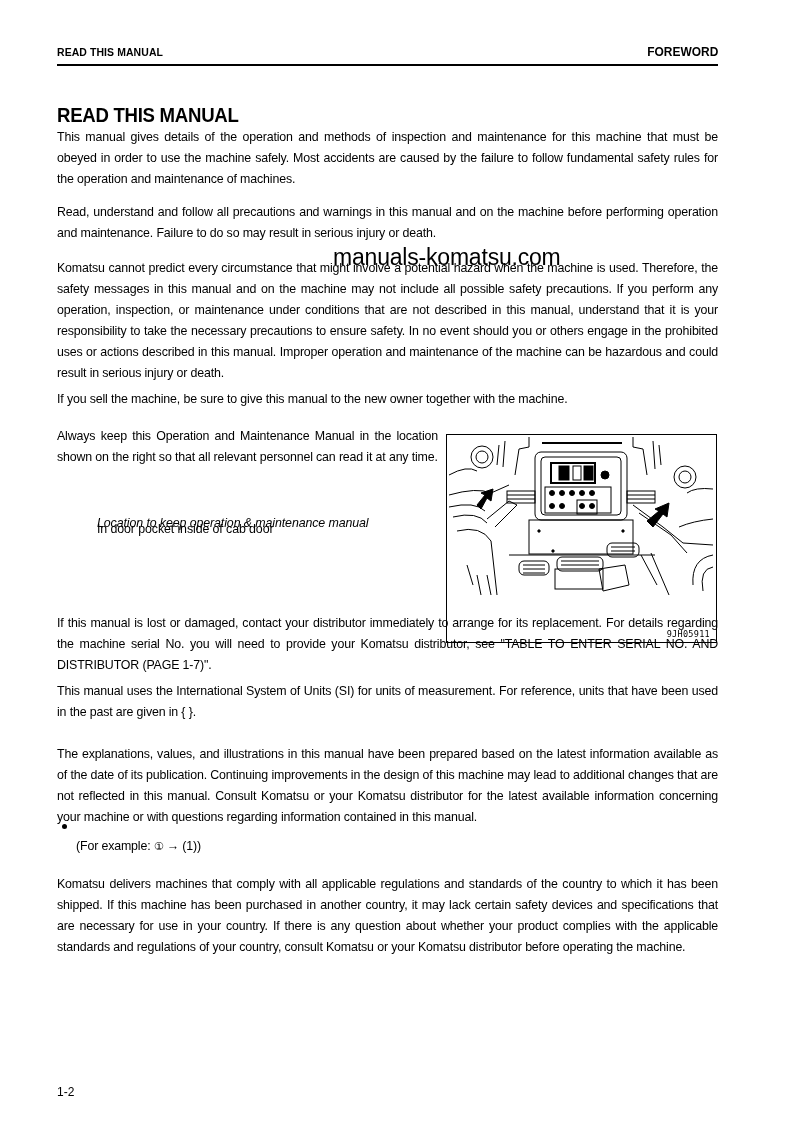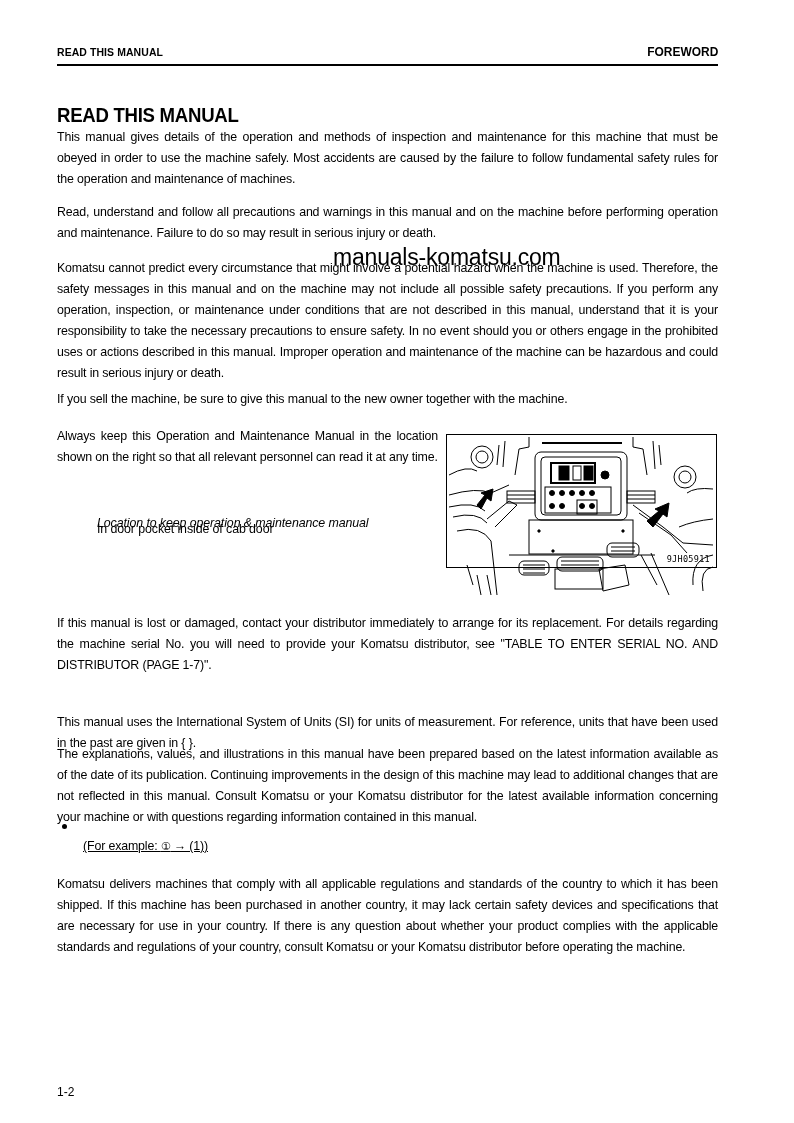--- a/index.html
+++ b/index.html
@@ -39,25 +39,25 @@
     }
     .bullet-row {
       position: absolute; left: 62px; width: 656px;
       font-size: 12.4px; line-height: 18.8px; letter-spacing: -0.15px;
     }
     .bullet-dot {
       display: inline-block; width: 5px; height: 5px; border-radius: 50%;
       background: #000; vertical-align: middle; margin-right: 6px; margin-top: -2px;
     }
     .example-line {
-      position: absolute; left: 83px;
-      font-size: 12.4px; line-height: 18.8px; letter-spacing: -0.15px; text-decoration: underline;
+      position: absolute; left: 76px;
+      font-size: 12.4px; line-height: 18.8px; letter-spacing: -0.15px;
     }
     .figure {
-      position: absolute; left: 446px; top: 434px; width: 271px; height: 134px;
+      position: absolute; left: 446px; top: 434px; width: 271px; height: 209px;
       border: 1.5px solid #000; box-sizing: border-box; background: #fff;
     }
     .figure svg { position: absolute; left: 0; top: 0; }
     .fig-code {
       position: absolute; right: 6px; bottom: 3px;
       font-family: "DejaVu Sans Mono", monospace; font-size: 8.5px; letter-spacing: 0.3px;
     }
     .watermark {
       position: absolute; left: 311px; top: 244px;
       font-size: 23px; color: #000; letter-spacing: -0.2px;
@@ -166,21 +166,21 @@
 
     <path d="M200 86 L212 76 L208 74 L222 68 L220 82 L216 79 L206 92 Z" fill="#000"></path>
 
     <path d="M50 30 L52 10 M56 32 L58 6"></path>
     <path d="M214 30 L212 10 M208 34 L206 6"></path>
   </svg>
   <span class="fig-code">9JH05911</span>
 </div>
 
 <p class="para" style="top:613px;">If this manual is lost or damaged, contact your distributor immediately to arrange for its replacement. For details regarding the machine serial No. you will need to provide your Komatsu distributor, see "TABLE TO ENTER SERIAL NO. AND DISTRIBUTOR (PAGE 1-7)".</p>
-<p class="para" style="top:712px;">This manual uses the International System of Units (SI) for units of measurement. For reference, units that have been used in the past are given in { }.</p>
+<p class="para" style="top:681px;">This manual uses the International System of Units (SI) for units of measurement. For reference, units that have been used in the past are given in { }.</p>
 <p class="para" style="top:744px;">The explanations, values, and illustrations in this manual have been prepared based on the latest information available as of the date of its publication. Continuing improvements in the design of this machine may lead to additional changes that are not reflected in this manual. Consult Komatsu or your Komatsu distributor for the latest available information concerning your machine or with questions regarding information contained in this manual.</p>
 
 <div class="bullet-row" style="top:818px;">
   <span class="bullet-dot"></span>
 </div>
 <div class="example-line" style="top:837px;">
   <span>(For example: </span><span class="circled">①</span><span> → (1))</span>
 </div>
 
 <p class="para" style="top:874px;">Komatsu delivers machines that comply with all applicable regulations and standards of the country to which it has been shipped. If this machine has been purchased in another country, it may lack certain safety devices and specifications that are necessary for use in your country. If there is any question about whether your product complies with the applicable standards and regulations of your country, consult Komatsu or your Komatsu distributor before operating the machine.</p>

